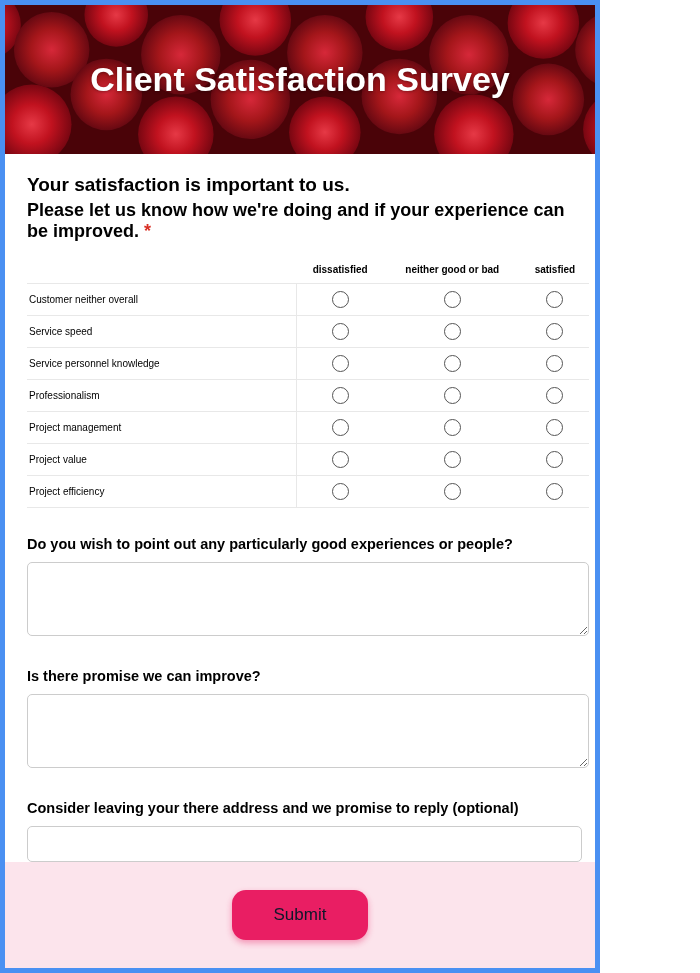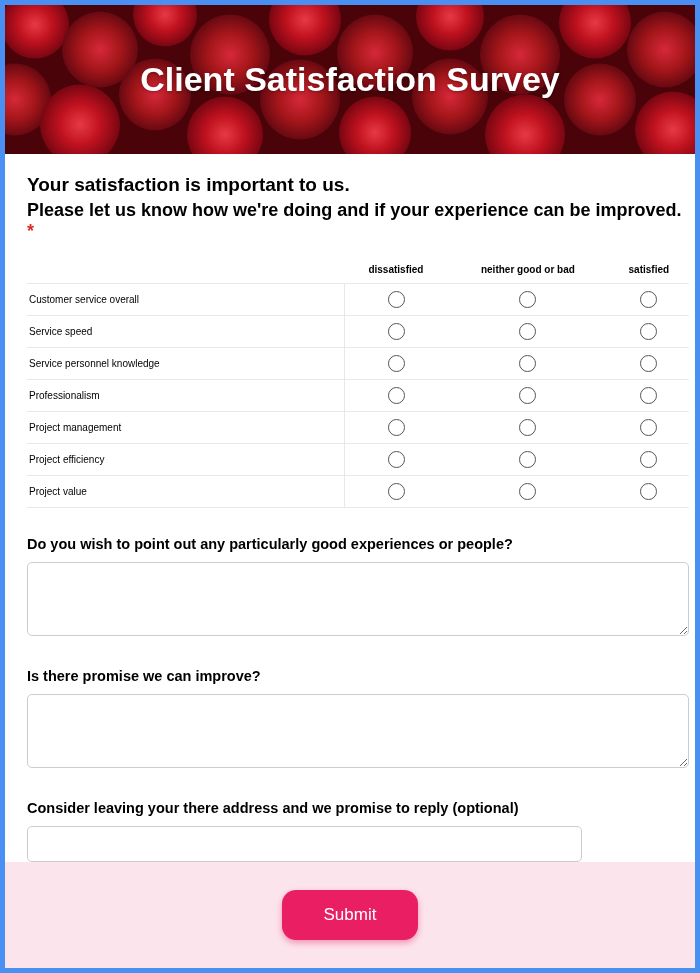--- a/index.html
+++ b/index.html
@@ -4,21 +4,21 @@
 <style>
   * { box-sizing: border-box; margin: 0; padding: 0; }
   body {
     font-family: Arial, Helvetica, sans-serif;
     background: #fff;
     width: 700px;
     height: 973px;
     overflow: hidden;
   }
   .frame {
-    width: 700px;
+    width: 600px;
     height: 973px;
     border: 5px solid #4a90f2;
     background: #fff;
     display: flex;
     flex-direction: column;
   }
   .header {
     height: 150px;
     position: relative;
     display: flex;
@@ -119,21 +119,21 @@
     font-size: 14px;
   }
   .footer {
     background: #fce4ec;
     padding: 28px 0 28px 0;
     display: flex;
     justify-content: center;
   }
   .submit-btn {
     background: #e91e63;
-    color: #ffffff;
+    color: #0f172a;
     border: none;
     border-radius: 14px;
     padding: 15px 42px;
     font-size: 17px;
     font-weight: 500;
     cursor: pointer;
     box-shadow: 0 3px 6px rgba(233,30,99,0.4);
   }
 </style>
 </head>
@@ -194,21 +194,21 @@
       <thead>
         <tr>
           <th class="rowlabel-head"></th>
           <th>dissatisfied</th>
           <th>neither good or bad</th>
           <th>satisfied</th>
         </tr>
       </thead>
       <tbody id="matrix-body">
           <tr>
-            <td class="rowlabel">Customer service overall</td>
+            <td class="rowlabel">Customer neither overall</td>
             <td><span class="radio"></span></td>
             <td><span class="radio"></span></td>
             <td><span class="radio"></span></td>
           </tr>
           <tr>
             <td class="rowlabel">Service speed</td>
             <td><span class="radio"></span></td>
             <td><span class="radio"></span></td>
             <td><span class="radio"></span></td>
           </tr>
@@ -224,27 +224,27 @@
             <td><span class="radio"></span></td>
             <td><span class="radio"></span></td>
           </tr>
           <tr>
             <td class="rowlabel">Project management</td>
             <td><span class="radio"></span></td>
             <td><span class="radio"></span></td>
             <td><span class="radio"></span></td>
           </tr>
           <tr>
+            <td class="rowlabel">Project value</td>
+            <td><span class="radio"></span></td>
+            <td><span class="radio"></span></td>
+            <td><span class="radio"></span></td>
+          </tr>
+          <tr>
             <td class="rowlabel">Project efficiency</td>
-            <td><span class="radio"></span></td>
-            <td><span class="radio"></span></td>
-            <td><span class="radio"></span></td>
-          </tr>
-          <tr>
-            <td class="rowlabel">Project value</td>
             <td><span class="radio"></span></td>
             <td><span class="radio"></span></td>
             <td><span class="radio"></span></td>
           </tr>
         </tbody>
     </table>
 
     <div class="question">
       <div class="question-label">Do you wish to point out any particularly good experiences or people?</div>
       <textarea class="free" value="" style=""></textarea>

